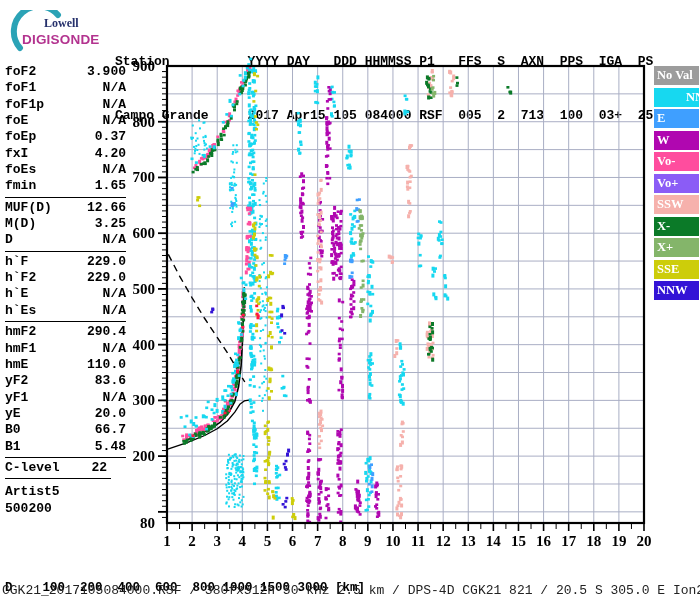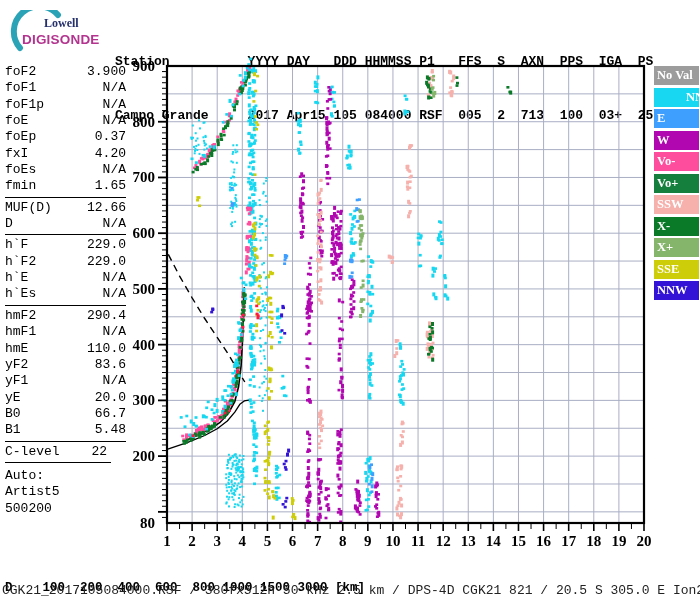--- a/index.html
+++ b/index.html
@@ -8,21 +8,21 @@
   
   #logo{position:absolute;left:6px;top:10px;width:108px;height:44px;}
   #logo .lowell{position:absolute;left:38px;top:6px;font-family:"Liberation Serif",serif;
                 font-size:12px;font-weight:bold;color:#25306B;}
   #logo .digisonde{position:absolute;left:16px;top:22px;font-family:"Liberation Sans",sans-serif;
                 font-size:13.5px;font-weight:bold;color:#B3338F;letter-spacing:0.2px;}
   
   #header{position:absolute;left:115px;top:17px;font-size:13px;font-weight:bold;color:#000;
           line-height:18px;white-space:pre;}
   
-  #params{position:absolute;left:5px;top:64px;width:121px;font-size:13px;font-weight:normal;color:#000;}
+  #params{position:absolute;left:5px;top:64px;width:121px;font-size:13px;font-weight:bold;color:#000;}
   .param-row{display:flex;justify-content:space-between;height:16.35px;line-height:16.35px;}
   .param-hr{border:none;border-top:1.6px solid #000;margin:2px 0 2px 0;}
   .auto-block{margin-top:5px;}
   .auto-block div{height:16.3px;line-height:16.3px;}
   
   #legend{position:absolute;left:654px;top:66px;width:23px;}
   .legend-item{width:45px;height:19px;line-height:19px;margin-bottom:2.5px;
                font-family:"Liberation Serif",serif;font-weight:bold;font-size:12.5px;
                color:#fff;padding-left:3px;box-sizing:border-box;white-space:nowrap;overflow:hidden;}
   
@@ -81,20 +81,24 @@
       <div class="param-row">
         <span>fmin</span>
         <span>1.65</span>
       </div>
       <div class="param-hr"></div>
       <div class="param-row">
         <span>MUF(D)</span>
         <span>12.66</span>
       </div>
       <div class="param-row">
+        <span>M(D)</span>
+        <span>3.25</span>
+      </div>
+      <div class="param-row">
         <span>D</span>
         <span>N/A</span>
       </div>
       <div class="param-hr"></div>
       <div class="param-row">
         <span>h`F</span>
         <span>229.0</span>
       </div>
       <div class="param-row">
         <span>h`F2</span>
@@ -141,21 +145,20 @@
         <span>B1</span>
         <span>5.48</span>
       </div>
       <div class="param-hr"></div>
       <div class="param-row" style="width: 102px;">
         <span>C-level</span>
         <span>22</span>
       </div>
       <div class="param-hr" style="width: 106px;"></div>
       <div class="auto-block">
-        <div>Auto:</div>
         <div>Artist5</div>
         <div>500200</div>
       </div>
     </div>
 
   <svg id="plot-svg" width="700" height="600">
       <g>
         <line x1="192.10526315789474" y1="66" x2="192.10526315789474" y2="523" stroke="#A9AEC4" stroke-width="1"></line>
         <line x1="217.21052631578948" y1="66" x2="217.21052631578948" y2="523" stroke="#A9AEC4" stroke-width="1"></line>
         <line x1="242.31578947368422" y1="66" x2="242.31578947368422" y2="523" stroke="#A9AEC4" stroke-width="1"></line>
@@ -2342,21 +2345,21 @@
         <text x="155" y="528" text-anchor="end" font-family="&quot;Liberation Serif&quot;,serif" font-size="15" font-weight="bold" fill="#000">80</text>
       </g>
     </svg>
 
   <div id="legend">
       <div class="legend-item" style="background: rgb(156, 156, 156);">No Val</div>
       <div class="legend-item" style="background: rgb(23, 216, 240); padding-left: 32px;">NNE</div>
       <div class="legend-item" style="background: rgb(63, 159, 255);">E</div>
       <div class="legend-item" style="background: rgb(176, 7, 176);">W</div>
       <div class="legend-item" style="background: rgb(255, 77, 158);">Vo-</div>
-      <div class="legend-item" style="background: #15803d;">Vo+</div>
+      <div class="legend-item" style="background: #8b5cf6;">Vo+</div>
       <div class="legend-item" style="background: rgb(246, 177, 172);">SSW</div>
       <div class="legend-item" style="background: rgb(11, 122, 40);">X-</div>
       <div class="legend-item" style="background: rgb(132, 181, 106);">X+</div>
       <div class="legend-item" style="background: rgb(205, 205, 10);">SSE</div>
       <div class="legend-item" style="background: rgb(51, 19, 214);">NNW</div>
     </div>
 
   <div id="footer">
     <div>D    100  200  400  600  800 1000 1500 3000 [km]</div>
     

